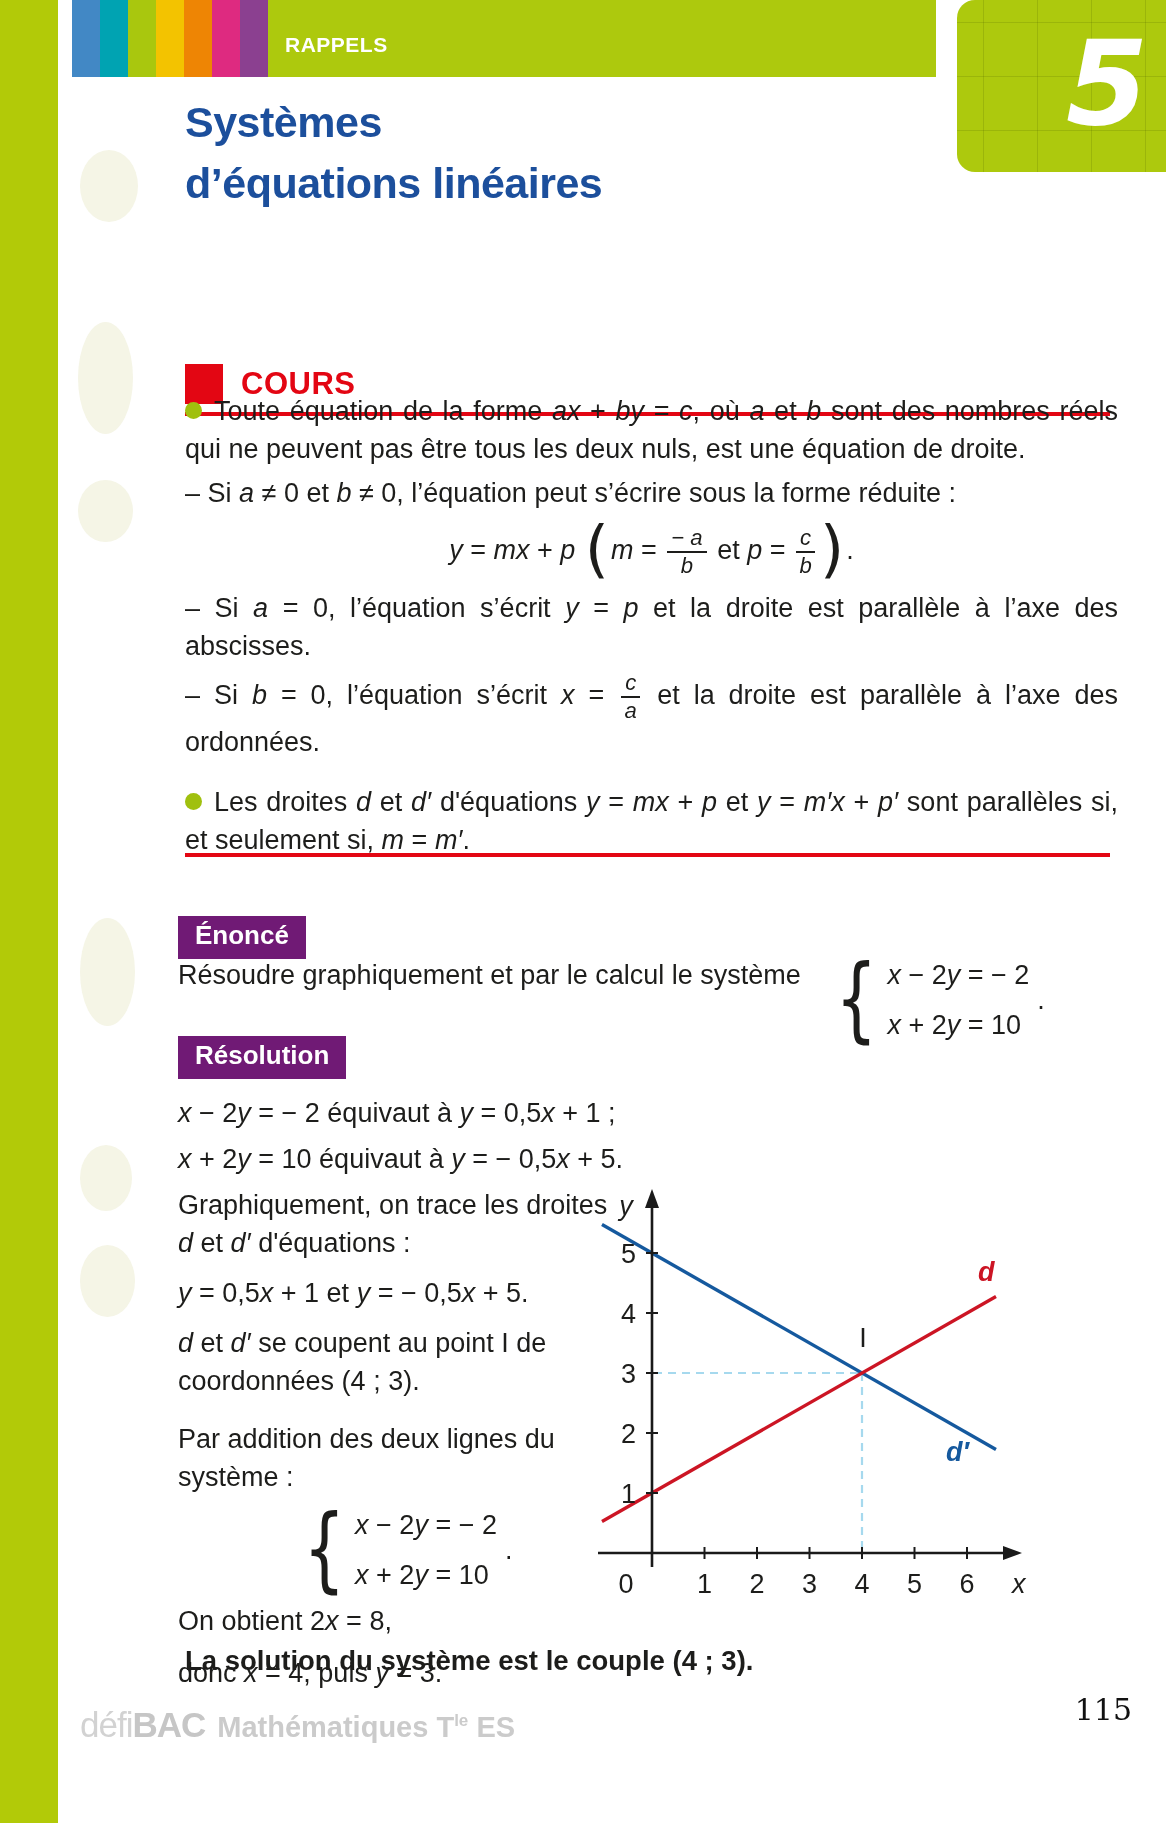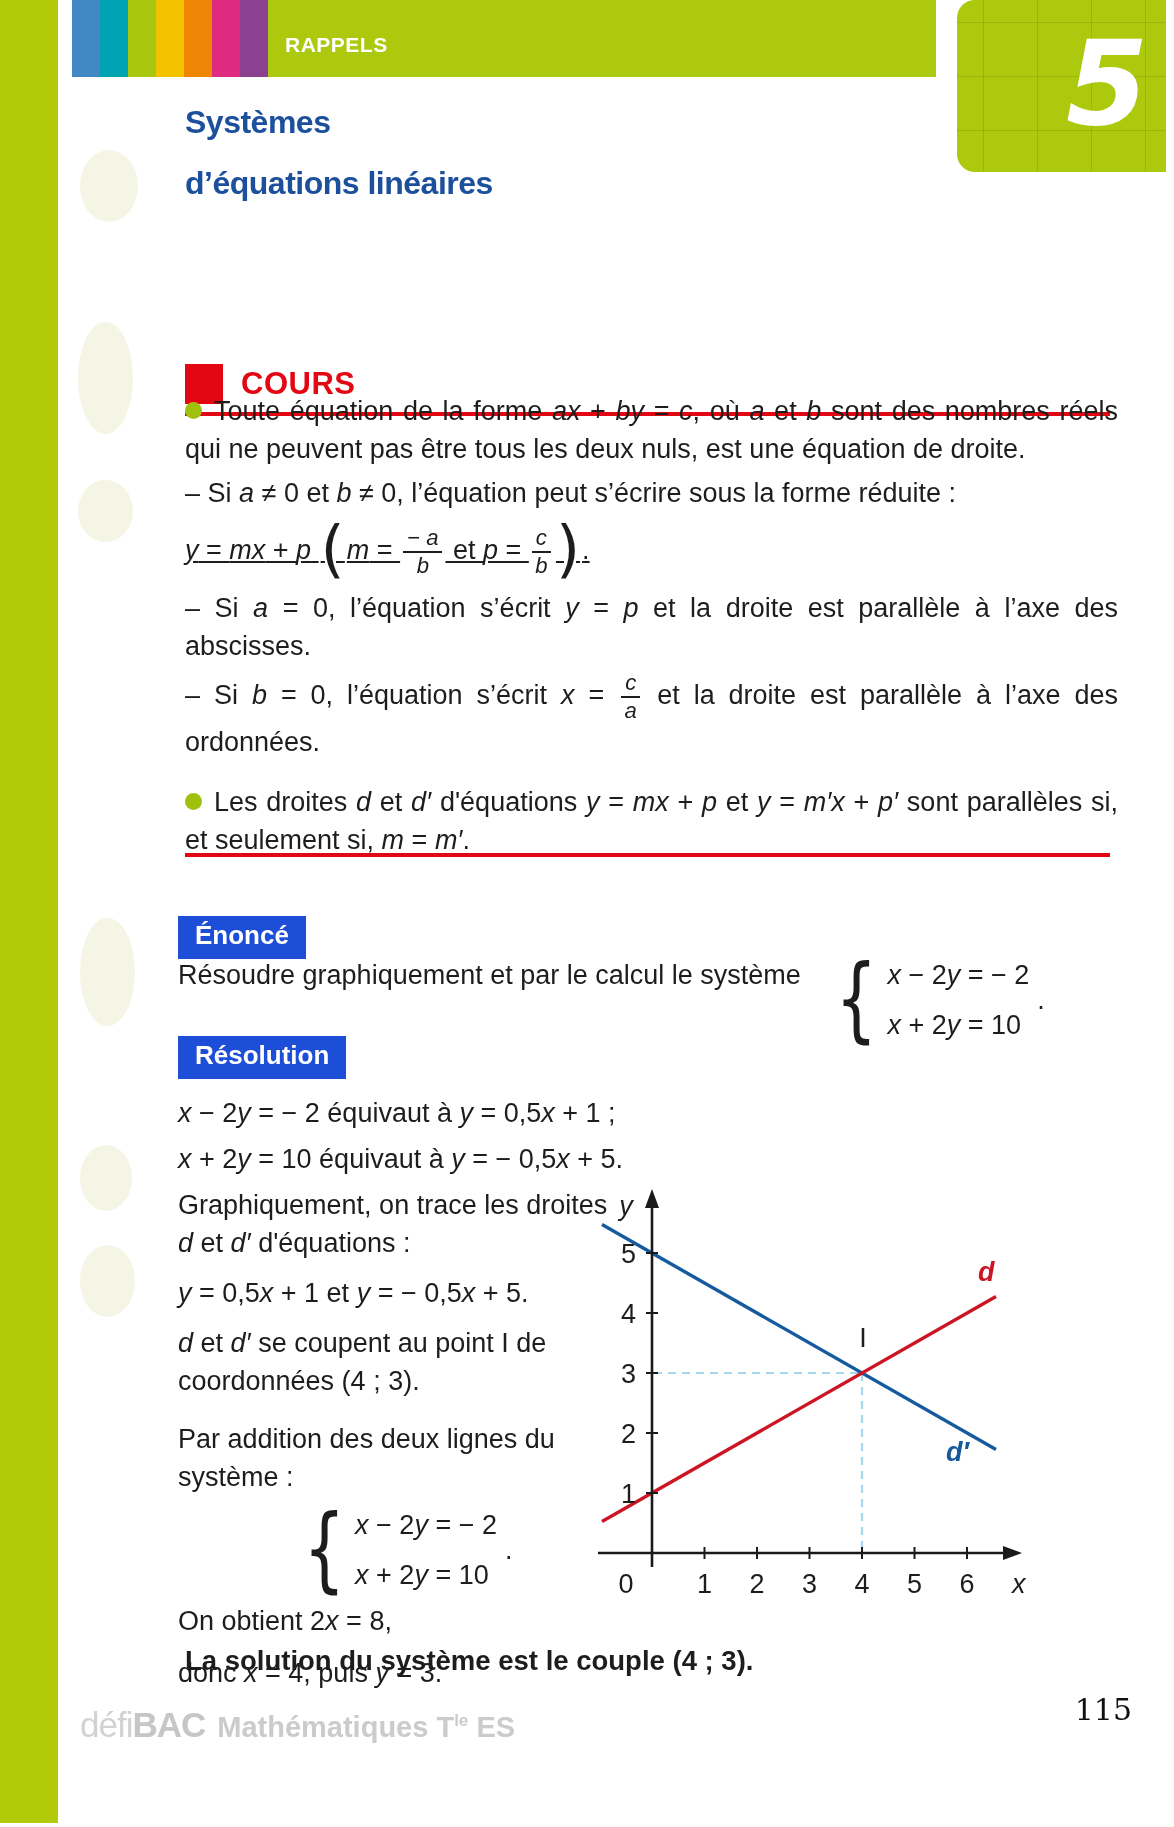--- a/index.html
+++ b/index.html
@@ -16,45 +16,45 @@
         border-radius:18px 0 0 18px;
         background-image:
           linear-gradient(to right, rgba(90,110,0,.22) 1.5px, transparent 1.5px),
           linear-gradient(to bottom, rgba(90,110,0,.22) 1.5px, transparent 1.5px);
         background-size:54px 54px;background-position:26px 22px;}
   .chapter-num{position:absolute;right:26px;top:24px;color:#fff;font-size:118px;line-height:1;
         font-weight:bold;font-style:italic;font-family:"DejaVu Sans",sans-serif;}
   .blob{position:absolute;background:#f5f5e6;border-radius:50%;}
   
   .title{position:absolute;left:185px;top:92px;color:#1c4f9c;font-weight:800;
-         font-size:32px;line-height:61px;letter-spacing:-.5px;}
+         font-size:43px;line-height:61px;letter-spacing:-.5px;}
   
   .sec-head{position:absolute;left:185px;right:56px;}
   .sec-row{display:flex;align-items:center;gap:18px;}
   .sec-square{width:38px;height:40px;background:#e30613;}
   .sec-label{color:#e30613;font-weight:800;font-size:31px;letter-spacing:.5px;}
   .sec-rule{height:4px;background:#e30613;margin-top:8px;}
   
   .copy{font-size:27px;line-height:38px;}
   .cours-body{position:absolute;left:185px;top:392px;width:933px;}
   .para{text-align:justify;margin:0 0 4px 0;}
   .dash{margin:6px 0 0 0;text-align:justify;}
   .dot{display:inline-block;width:17px;height:17px;border-radius:50%;background:#a0c00e;
        margin-right:12px;vertical-align:1px;}
   .mi{font-style:italic;}
   .frac{display:inline-flex;flex-direction:column;align-items:center;vertical-align:middle;
         line-height:1.1;font-size:.82em;font-style:italic;margin:0 3px;}
   .frac .num{border-bottom:2px solid #1d1d1b;padding:0 4px 1px;}
   .frac .den{padding-top:1px;}
   .bigp{font-size:62px;font-weight:400;vertical-align:middle;line-height:0;position:relative;
         top:-3px;margin:0 2px;font-family:"DejaVu Sans",sans-serif;}
-  .formula{margin:14px 0 10px 0;text-decoration:underline;}
+  .formula{text-align:center;margin:14px 0 10px 0;}
   .b2{margin-top:22px;}
   
-  .tag-box{position:absolute;background:#1d4ed8;color:#fff;font-weight:bold;font-size:26px;
+  .tag-box{position:absolute;background:#701a75;color:#fff;font-weight:bold;font-size:26px;
            padding:4px 17px 8px;}
   .enonce-row{position:absolute;left:178px;top:956px;width:940px;display:flex;
               align-items:flex-start;gap:20px;}
   .system{display:inline-flex;align-items:center;margin-left:6px;}
   .brace{font-size:92px;font-weight:400;line-height:.9;transform:scaleX(.72);
          font-family:"DejaVu Sans",sans-serif;}
   .sys-lines{display:inline-flex;flex-direction:column;gap:12px;margin-left:2px;}
   .sys-period{align-self:center;margin-left:8px;}
   .res-body{position:absolute;left:178px;top:1094px;width:965px;}
   .res-line{margin:0 0 8px 0;}

